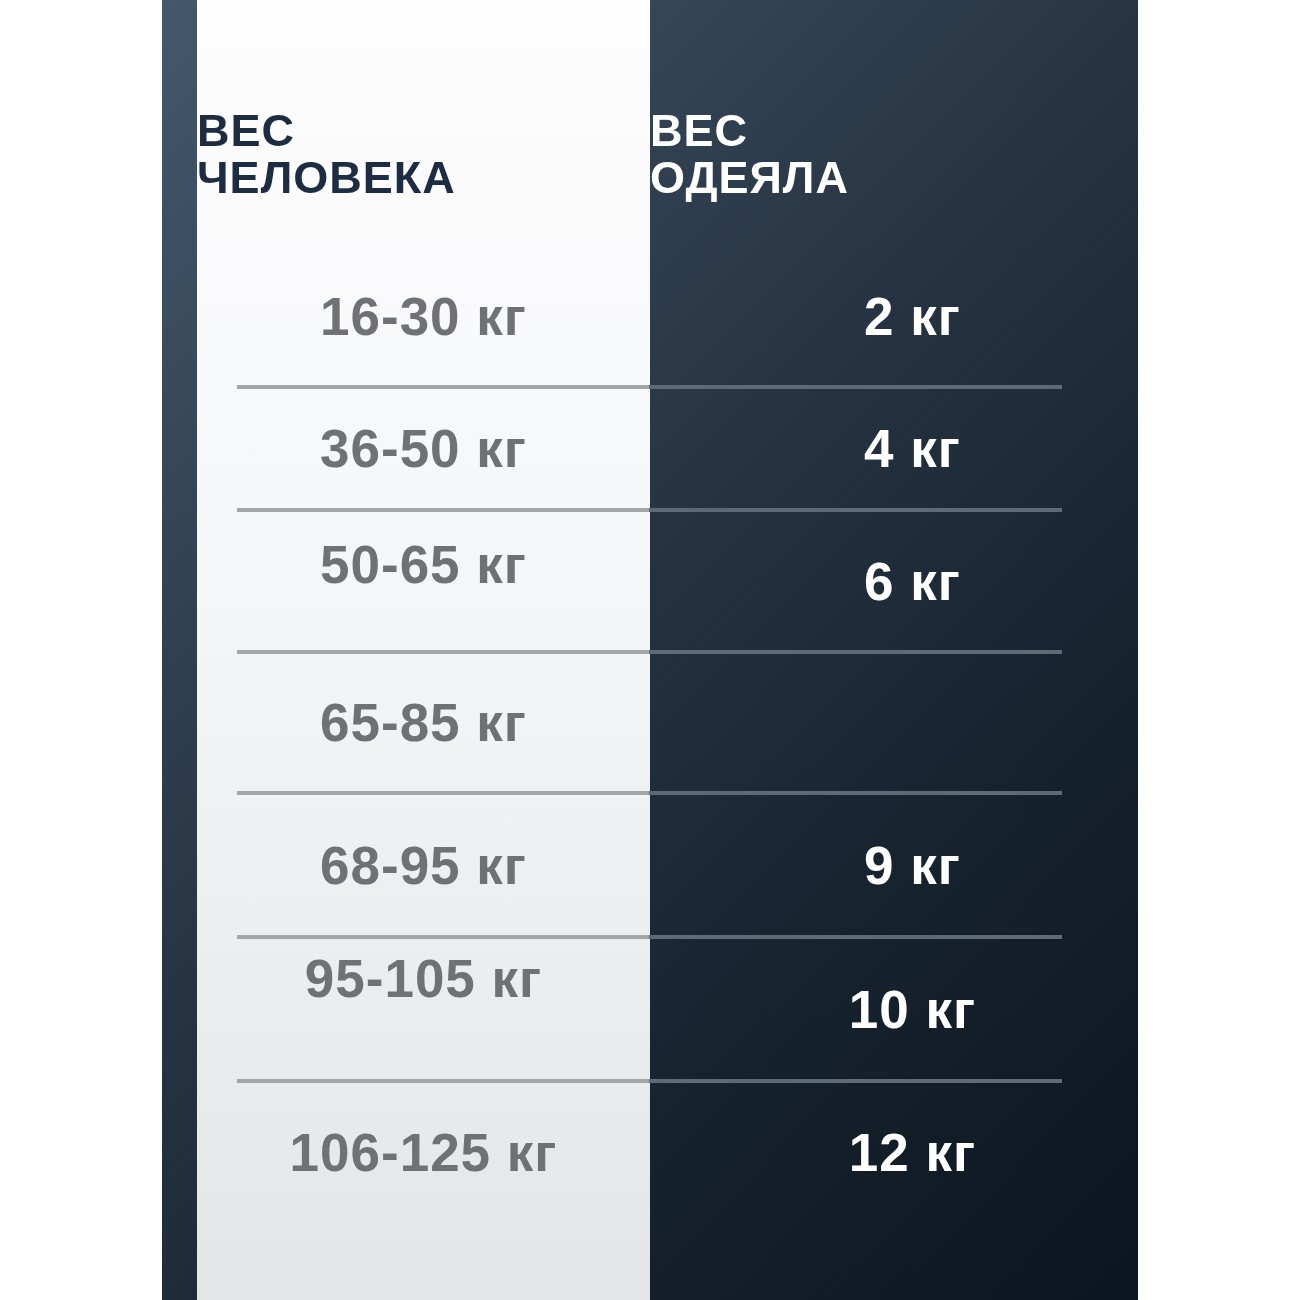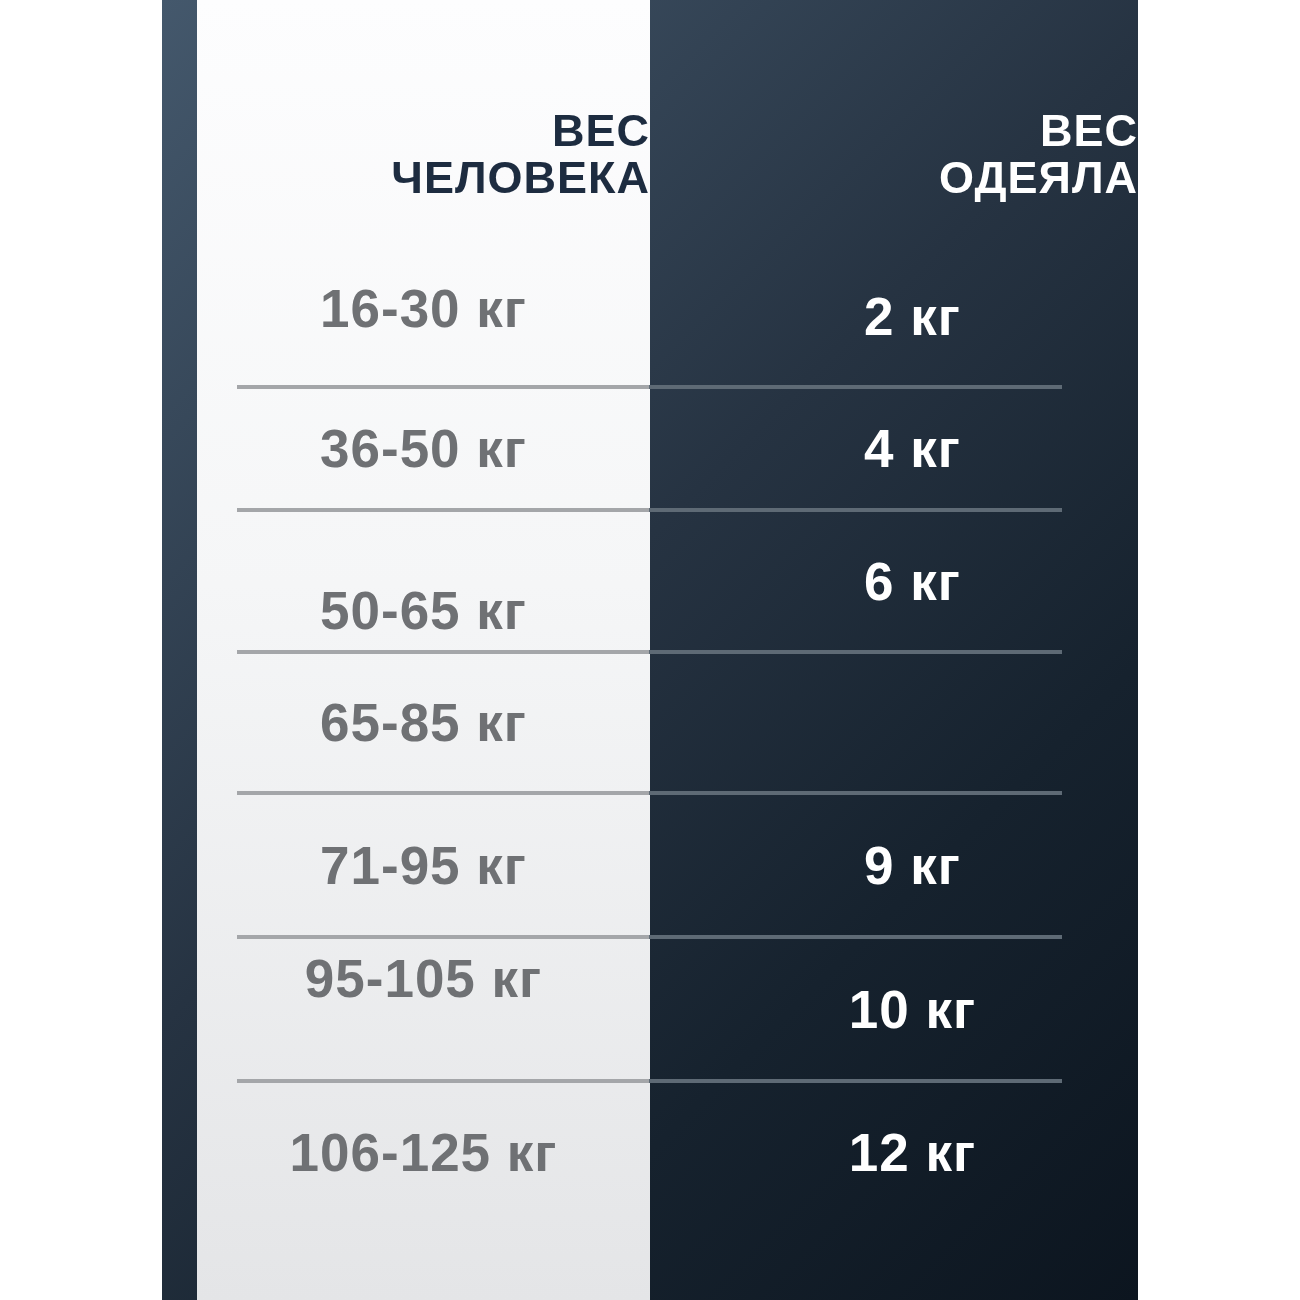--- a/index.html
+++ b/index.html
@@ -33,21 +33,21 @@
     height: 1300px;
     background: linear-gradient(180deg, #fdfdfe 0%, #f5f6f7 45%, #e4e5e7 100%);
   }
   .header {
     position: absolute;
     top: 107px;
     font-size: 45px;
     font-weight: 700;
     line-height: 47px;
     letter-spacing: 1px;
-    text-align: right;
+    text-align: left;
     white-space: pre-line;
   }
   .header.person {
     left: 197px;
     width: 453px;
     color: #1d2c40;
   }
   .header.blanket {
     left: 650px;
     width: 488px;
@@ -87,36 +87,36 @@
 <div class="canvas">
 
   <div class="dark-panel"></div>
   <div class="light-panel"></div>
 
   <div class="header person">ВЕС
 ЧЕЛОВЕКА</div>
   <div class="header blanket">ВЕС
 ОДЕЯЛА</div>
 
-  <div class="cell person" style="top:308px">16-30 кг</div>
+  <div class="cell person" style="top:316px">16-30 кг</div>
   <div class="cell blanket" style="top:316px">2 кг</div>
   <div class="sep" style="top:385px"></div>
 
   <div class="cell person" style="top:448px">36-50 кг</div>
   <div class="cell blanket" style="top:448px">4 кг</div>
   <div class="sep" style="top:508px"></div>
 
-  <div class="cell person" style="top:610px">50-65 кг</div>
+  <div class="cell person" style="top:564px">50-65 кг</div>
   <div class="cell blanket" style="top:581px">6 кг</div>
   <div class="sep" style="top:650px"></div>
 
   <div class="cell person" style="top:722px">65-85 кг</div>
   <div class="sep" style="top:791px"></div>
 
-  <div class="cell person" style="top:865px">71-95 кг</div>
+  <div class="cell person" style="top:865px">68-95 кг</div>
   <div class="cell blanket" style="top:865px">9 кг</div>
   <div class="sep" style="top:935px"></div>
 
   <div class="cell person" style="top:978px">95-105 кг</div>
   <div class="cell blanket" style="top:1009px">10 кг</div>
   <div class="sep" style="top:1079px"></div>
 
   <div class="cell person" style="top:1152px">106-125 кг</div>
   <div class="cell blanket" style="top:1152px">12 кг</div>
 

